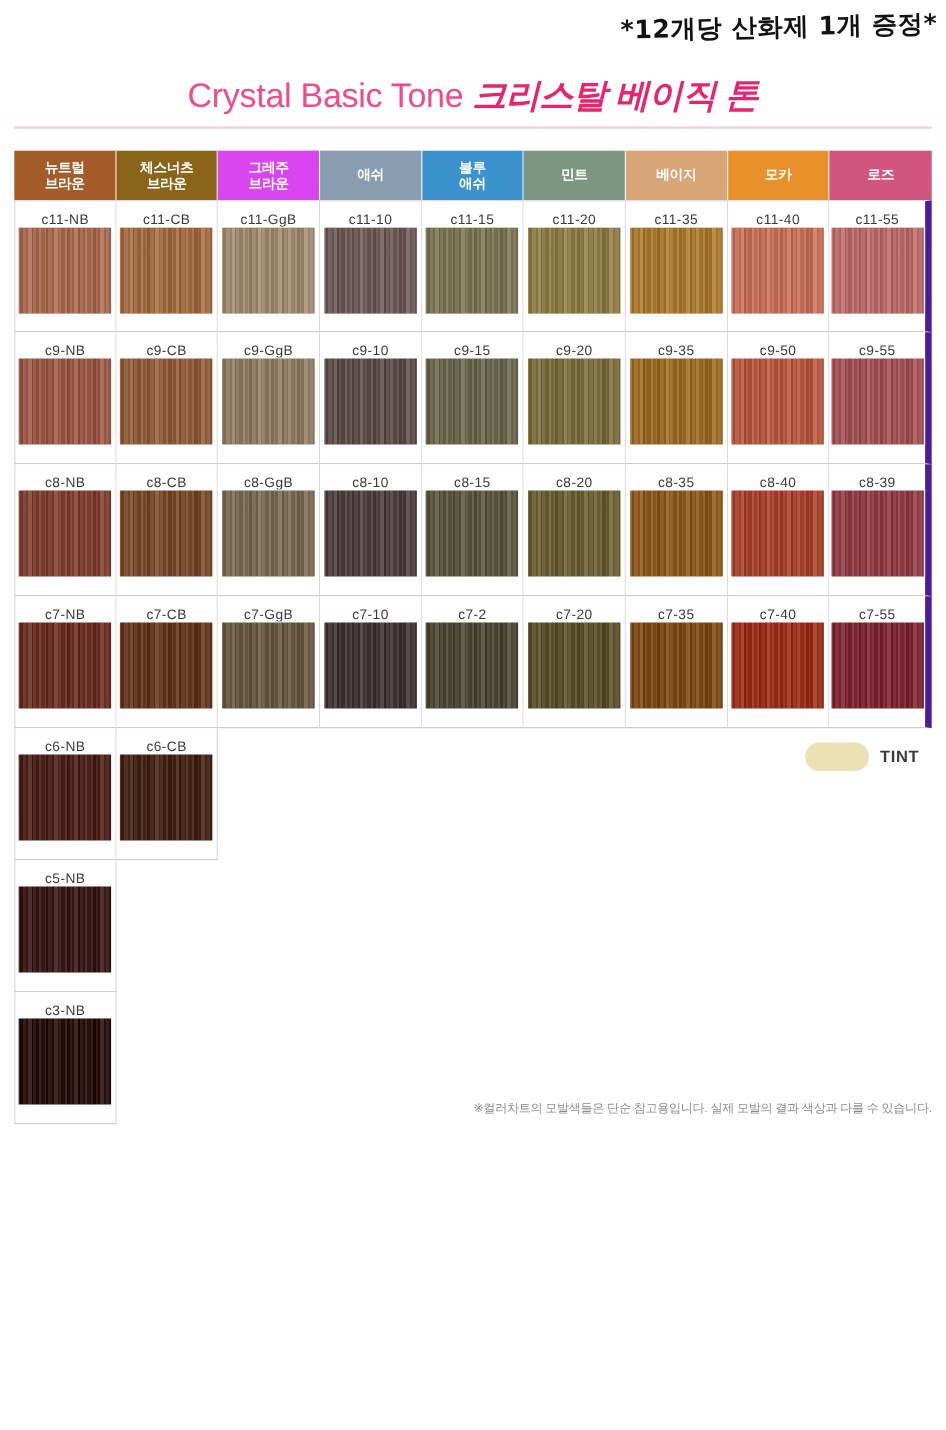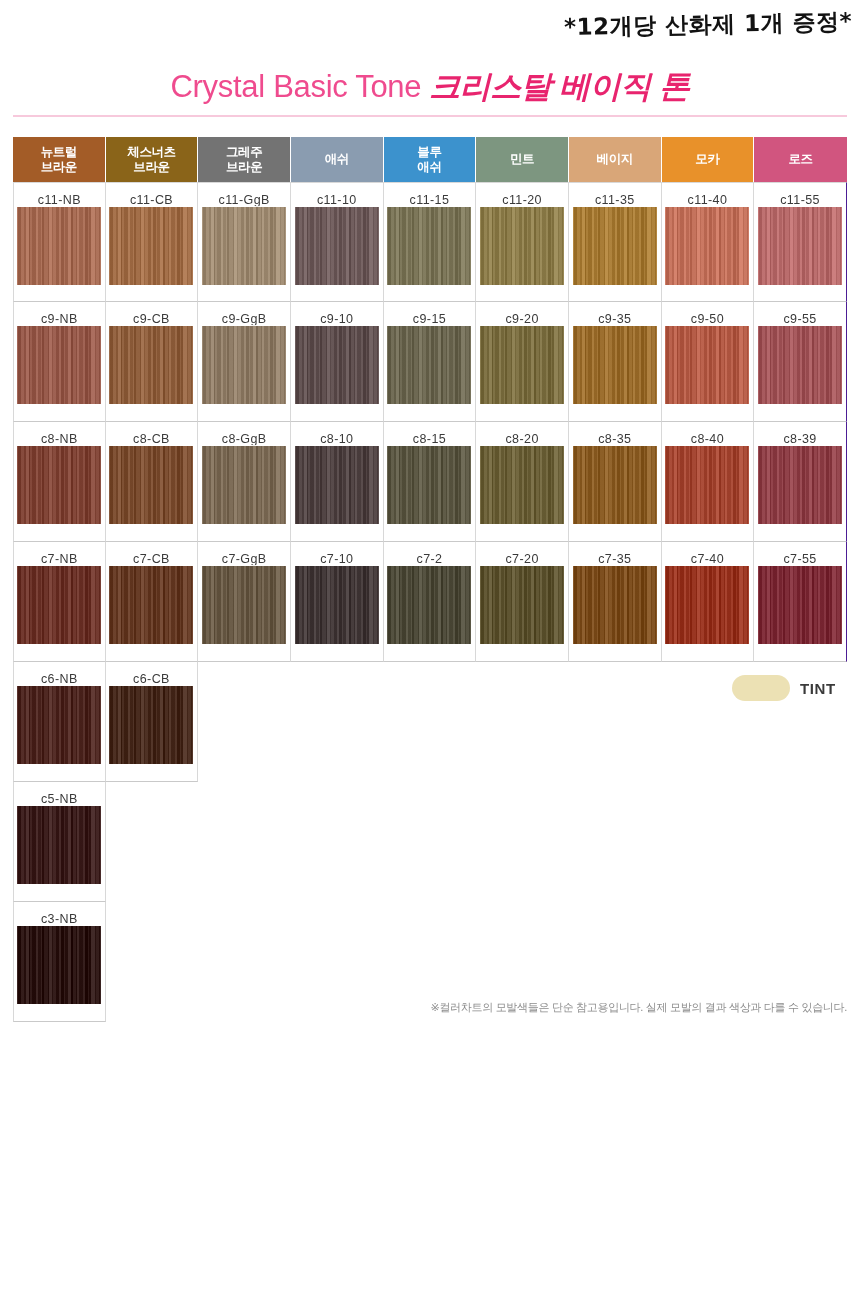--- a/index.html
+++ b/index.html
@@ -102,21 +102,21 @@
     height: 120px;
     box-sizing: border-box;
     border-right: 1px solid #d8d8d8;
     border-bottom: 1px solid #c9c9c9;
     background: #ffffff;
     padding: 0;
     display: flex;
     flex-direction: column;
     align-items: center;
   }
-  .cell:last-child { border-right: 1px solid #4c1d95; }
+  .cell:last-child { border-right: 6px solid #4c1d95; }
   .cell.empty {
     border-right: none;
     border-bottom: none;
     background: transparent;
   }
   .cell-code {
     font-size: 12.5px;
     color: #3a3a3a;
     letter-spacing: 0.4px;
     line-height: 34px;
@@ -188,21 +188,21 @@
 <div class="title-rule"></div>
 
 <div class="chart">
   <div class="grid-row hdr-row" id="hdr-row">
       <div class="col" style="background: rgb(163, 92, 39);">
         <span class="hdr-label">뉴트럴<br>브라운</span>
       </div>
       <div class="col" style="background: rgb(138, 100, 25);">
         <span class="hdr-label">체스너츠<br>브라운</span>
       </div>
-      <div class="col" style="background: #737373; font-family: Liberation Serif, serif;">
+      <div class="col" style="background: #d946ef; font-family: Liberation Serif, serif;">
         <span class="hdr-label">그레주<br>브라운</span>
       </div>
       <div class="col" style="background: rgb(138, 156, 176);">
         <span class="hdr-label">애쉬</span>
       </div>
       <div class="col" style="background: rgb(60, 146, 205);">
         <span class="hdr-label">블루<br>애쉬</span>
       </div>
       <div class="col" style="background: rgb(125, 150, 128);">
         <span class="hdr-label">민트</span>

